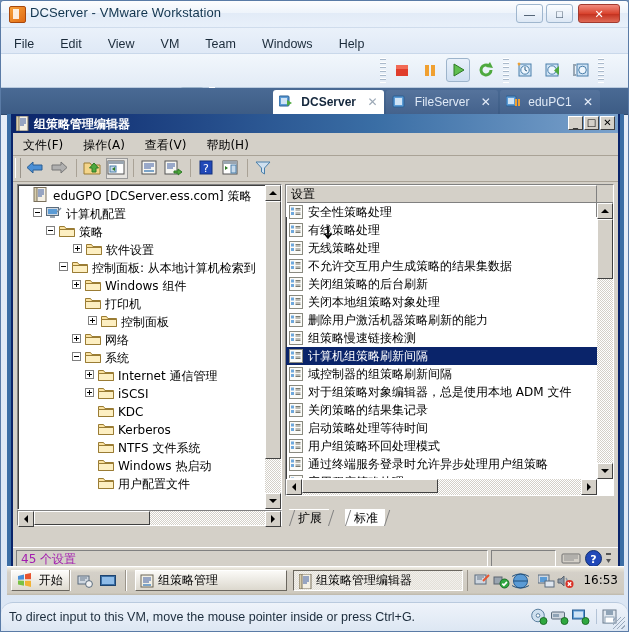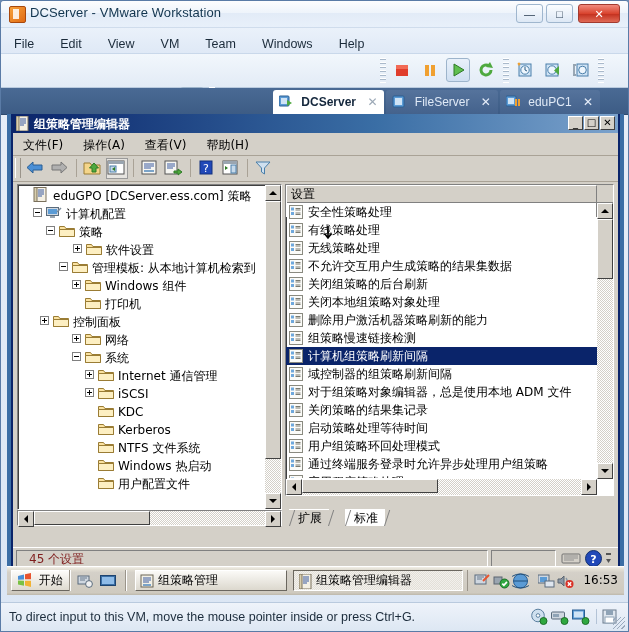--- a/index.html
+++ b/index.html
@@ -249,22 +249,22 @@
     border-right:1px solid #808080;transform:skewX(-18deg);transform-origin:bottom right;}
 
   
   #mmc-status{
     position:absolute;left:0;right:0;bottom:0;height:22px;background:#d4d0c8;
     border-top:1px solid #fff;
   }
   .stpanel{
     position:absolute;top:2px;height:18px;box-sizing:border-box;
     border:1px solid #808080;border-right-color:#fff;border-bottom-color:#fff;
-    background:#d4d0c8;font-size:12px;line-height:16px;padding-left:12px;
-    font-family:"DejaVu Sans","Liberation Sans",sans-serif;color:#7f1d1d;
+    background:#d4d0c8;font-size:12px;line-height:16px;padding-left:4px;
+    font-family:"DejaVu Sans","Liberation Sans",sans-serif;color:#a21caf;
   }
 
   
   #guest-taskbar{
     position:absolute;left:0;bottom:0;width:617px;height:28px;
     background:linear-gradient(to bottom,#f2efe8 0%,#e3dfd4 8%,#d4d0c8 20%,#cfcabf 92%,#bdb8ab 100%);
     border-top:1px solid #fff;
   }
   .tbsep{position:absolute;top:3px;width:1px;height:21px;background:#9a948a;border-right:1px solid #fff;}
   #start-btn{
@@ -291,20 +291,21 @@
     border-left:1px solid #9a948a;padding-left:5px;
   }
   #tray .clock{position:absolute;right:4px;top:3px;font-size:12px;
     font-family:"DejaVu Sans","Liberation Sans",sans-serif;}
 
   
   #vm-statusbar{
     position:absolute;left:0;right:0;bottom:0;height:28px;
     background:linear-gradient(to bottom,#eef3fa,#dde7f3);
     border-top:1px solid #b9cade;
+    border-radius:12px;
   }
   #vm-status-text{
     position:absolute;left:8px;top:7px;font-size:12.5px;color:#1c2c3c;
   }
   #vm-status-icons{position:absolute;right:6px;top:5px;height:18px;}
   #vm-status-icons .sicon{float:left;width:20px;height:18px;position:relative;margin-left:1px;}
   #vm-status-icons .ssep{float:left;width:1px;height:15px;margin:1px 4px 0 4px;background:#b3c3d6;}
   #vm-grip{
     position:absolute;right:3px;bottom:2px;width:12px;height:12px;
     background-image:repeating-linear-gradient(135deg,transparent 0 2px,#9aaabd 2px 3px);
@@ -636,30 +637,30 @@
                     <path d="M0.5 1.5h5l1.4 2H15.5v8H0.5z" fill="#fbe2a0" stroke="#9a7c34"></path>
                     <path d="M0.5 4.5h15v7H0.5z" fill="#fdefc2" stroke="#9a7c34"></path>
                   </svg></span><span class="tlabel">策略</span></div>
               <div class="tnode" style="padding-left: 53px;"><span class="exp plus"></span><span class="folder"><svg width="16" height="13" viewBox="0 0 16 13">
                     <path d="M0.5 1.5h5l1.4 2H15.5v8H0.5z" fill="#fbe2a0" stroke="#9a7c34"></path>
                     <path d="M0.5 4.5h15v7H0.5z" fill="#fdefc2" stroke="#9a7c34"></path>
                   </svg></span><span class="tlabel">软件设置</span></div>
               <div class="tnode" style="padding-left: 39px;"><span class="exp"></span><span class="folder"><svg width="16" height="13" viewBox="0 0 16 13">
                     <path d="M0.5 1.5h5l1.4 2H15.5v8H0.5z" fill="#fbe2a0" stroke="#9a7c34"></path>
                     <path d="M0.5 4.5h15v7H0.5z" fill="#fdefc2" stroke="#9a7c34"></path>
-                  </svg></span><span class="tlabel">管理模板: 从本地计算机检索到</span></div>
+                  </svg></span><span class="tlabel">控制面板: 从本地计算机检索到</span></div>
               <div class="tnode" style="padding-left: 52px;"><span class="exp plus"></span><span class="folder"><svg width="16" height="13" viewBox="0 0 16 13">
                     <path d="M0.5 1.5h5l1.4 2H15.5v8H0.5z" fill="#fbe2a0" stroke="#9a7c34"></path>
                     <path d="M0.5 4.5h15v7H0.5z" fill="#fdefc2" stroke="#9a7c34"></path>
                   </svg></span><span class="tlabel">Windows 组件</span></div>
               <div class="tnode" style="padding-left: 52px;"><span class="spc"></span><span class="folder"><svg width="16" height="13" viewBox="0 0 16 13">
                     <path d="M0.5 1.5h5l1.4 2H15.5v8H0.5z" fill="#fbe2a0" stroke="#9a7c34"></path>
                     <path d="M0.5 4.5h15v7H0.5z" fill="#fdefc2" stroke="#9a7c34"></path>
                   </svg></span><span class="tlabel">打印机</span></div>
-              <div class="tnode" style="padding-left: 20px;"><span class="exp plus"></span><span class="folder"><svg width="16" height="13" viewBox="0 0 16 13">
+              <div class="tnode" style="padding-left: 68px;"><span class="exp plus"></span><span class="folder"><svg width="16" height="13" viewBox="0 0 16 13">
                     <path d="M0.5 1.5h5l1.4 2H15.5v8H0.5z" fill="#fbe2a0" stroke="#9a7c34"></path>
                     <path d="M0.5 4.5h15v7H0.5z" fill="#fdefc2" stroke="#9a7c34"></path>
                   </svg></span><span class="tlabel">控制面板</span></div>
               <div class="tnode" style="padding-left: 52px;"><span class="exp plus"></span><span class="folder"><svg width="16" height="13" viewBox="0 0 16 13">
                     <path d="M0.5 1.5h5l1.4 2H15.5v8H0.5z" fill="#fbe2a0" stroke="#9a7c34"></path>
                     <path d="M0.5 4.5h15v7H0.5z" fill="#fdefc2" stroke="#9a7c34"></path>
                   </svg></span><span class="tlabel">网络</span></div>
               <div class="tnode" style="padding-left: 52px;"><span class="exp"></span><span class="folder"><svg width="16" height="13" viewBox="0 0 16 13">
                     <path d="M0.5 1.5h5l1.4 2H15.5v8H0.5z" fill="#fbe2a0" stroke="#9a7c34"></path>
                     <path d="M0.5 4.5h15v7H0.5z" fill="#fdefc2" stroke="#9a7c34"></path>

